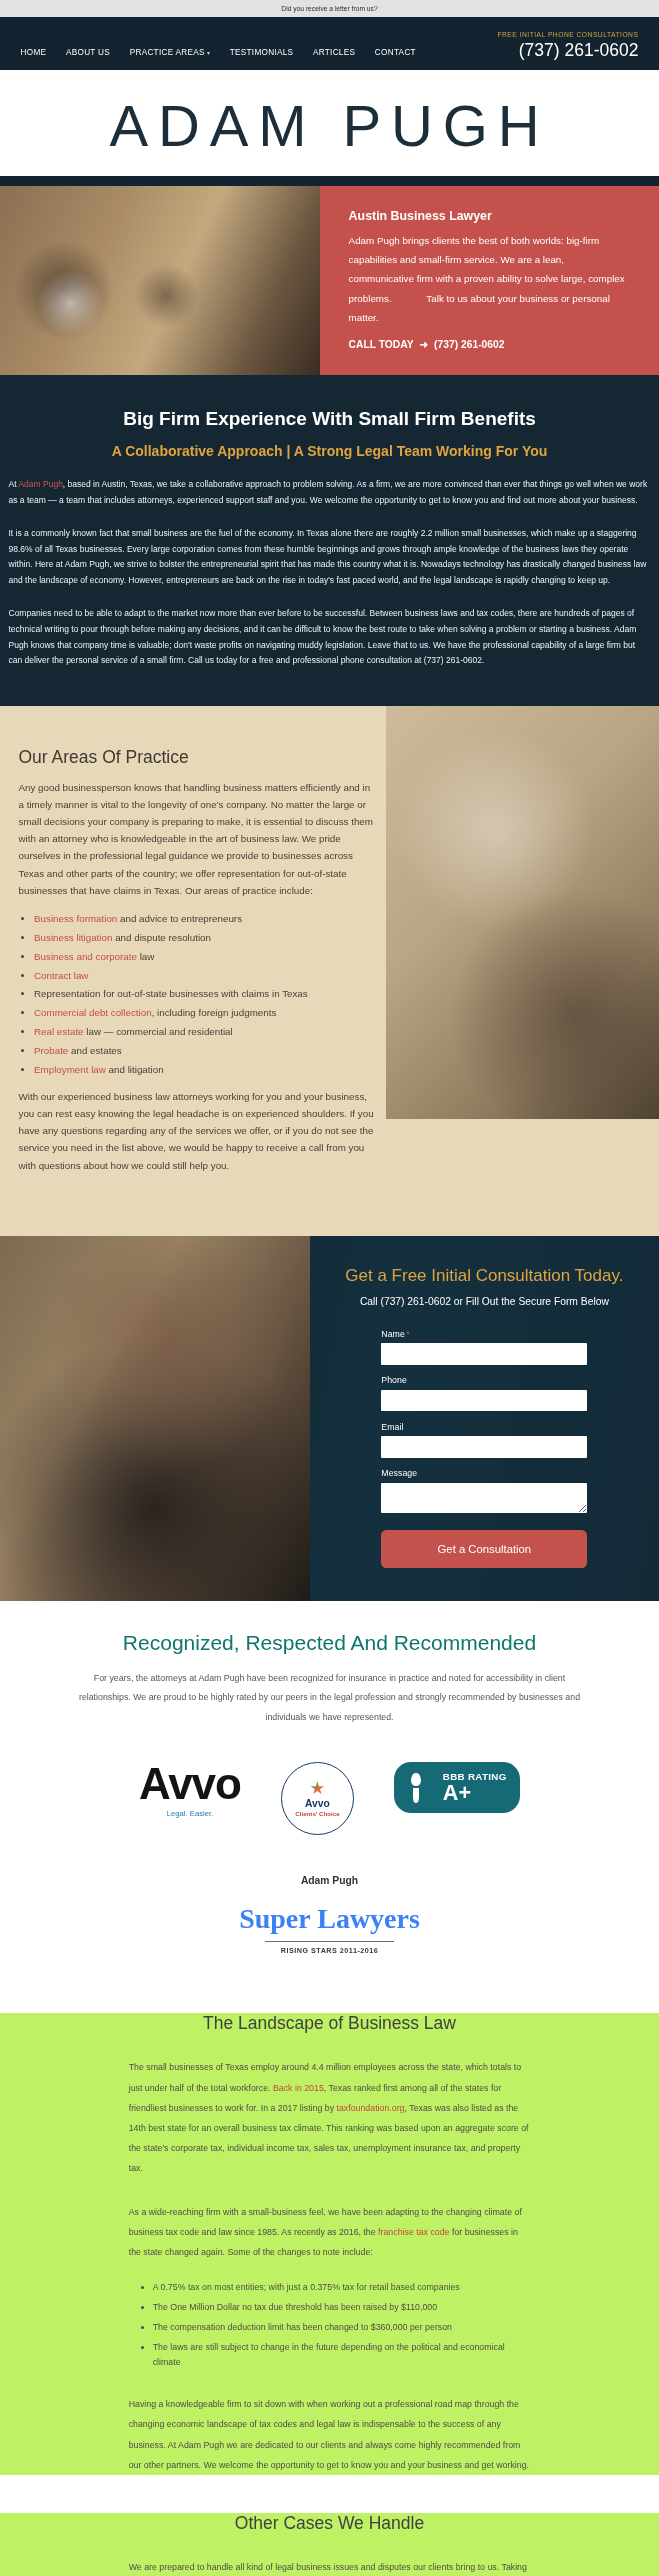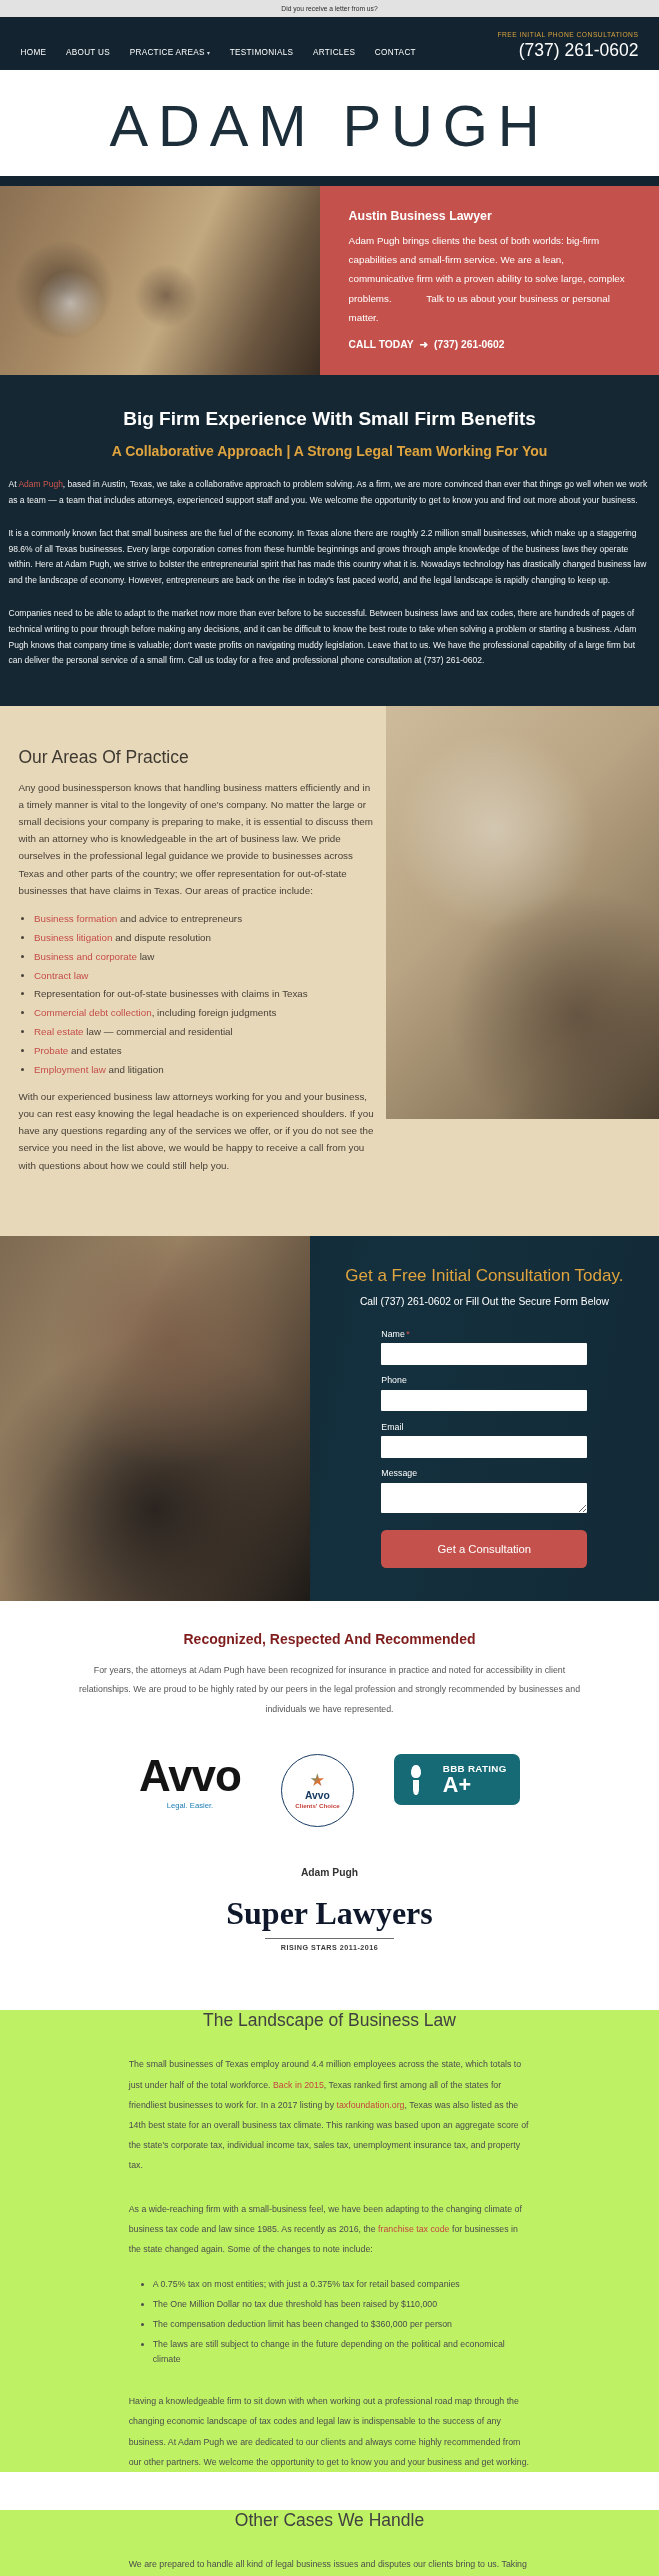--- a/index.html
+++ b/index.html
@@ -74,41 +74,41 @@
   .consult-sub { color:#ffffff; font-size:10.3px; font-weight:300; text-align:center; margin-top:10.3px; }
   .form-wrap { max-width:206px; margin:21.6px auto 0 auto; }
   .f-label { color:#ffffff; font-size:8.8px; margin:10.3px 0 4.6px 0; display:block; }
   .f-label .req { color:#d9534f; margin-left:1.5px; }
   .f-input { width:100%; height:21.6px; border:none; border-radius:1px; background:#ffffff; padding:0 5.2px; font-size:8.2px; }
   .f-area { width:100%; height:30px; border:none; border-radius:1px; background:#ffffff; padding:4.1px 5.2px; font-size:8.2px; resize:vertical; }
   .f-btn { width:100%; height:38px; margin-top:15.5px; background:#c5514c; color:#fff; border:none; border-radius:5.2px; font-size:11.3px; cursor:pointer; font-family:inherit; }
 
   
   .recognized { background:#ffffff; text-align:center; padding:30px 10.3px 20.6px 10.3px; }
-  .recognized h2 { font-size:14px; font-weight:700; color:#7f1d1d; }
+  .recognized h2 { font-size:21px; font-weight:400; color:#0f766e; }
   .recognized .lead { font-size:8.8px; color:#555; line-height:2.25; max-width:520px; margin:13.4px auto 0 auto; }
   .badges { display:flex; justify-content:center; align-items:flex-start; gap:40px; margin-top:34px; }
   .avvo-logo { text-align:center; }
   .avvo-word { font-size:44px; font-weight:800; color:#141414; letter-spacing:-1px; line-height:1; }
   .avvo-tag { font-size:7.7px; color:#1a7db5; margin-top:3.1px; }
   .choice-badge { width:73px; height:73px; border:1.5px solid #173a63; border-radius:50%; background:#fff;
     display:flex; flex-direction:column; align-items:center; justify-content:center; }
   .choice-star { font-size:17.5px; background:linear-gradient(135deg,#1ba39c,#e8712f 60%,#4656a3); -webkit-background-clip:text; background-clip:text; color:transparent; line-height:1; }
   .choice-brand { font-size:10.3px; font-weight:800; color:#173a63; margin-top:1px; }
   .choice-label { font-size:6.2px; font-weight:700; color:#c4403a; margin-top:1px; }
-  .bbb-badge { background:#156a76; border-radius:7px; padding:9.3px 13.4px; display:flex; align-items:center; gap:18px; }
+  .bbb-badge { background:#156a76; border-radius:17px; padding:9.3px 13.4px; display:flex; align-items:center; gap:18px; }
   .bbb-torch { width:17.5px; height:30px; position:relative; }
   .bbb-torch::before { content:""; position:absolute; left:4.1px; top:0; width:9.3px; height:13.4px; background:#ffffff; border-radius:50% 50% 50% 50%/60% 60% 40% 40%; }
   .bbb-torch::after { content:""; position:absolute; left:5.7px; bottom:0; width:6.2px; height:14.4px; background:#ffffff; border-radius:0 0 40% 40%; }
   .bbb-text { text-align:left; color:#fff; }
   .bbb-label { font-size:9.8px; font-weight:700; letter-spacing:0.3px; }
   .bbb-grade { font-size:21.6px; font-weight:800; line-height:1; }
   .attorney-name { font-size:10.3px; font-weight:700; color:#333; margin-top:40px; }
   .sl-wrap { margin-top:17.5px; }
-  .sl-brand { font-family:"Liberation Serif", serif; font-size:32px; font-weight:700; color:#0f172a; }
+  .sl-brand { font-family:"Liberation Serif", serif; font-size:28px; font-weight:700; color:#3b82f6; }
   .sl-rule { width:129px; height:1px; background:#6d6d6d; margin:5.2px auto 4.1px auto; }
   .sl-sub { font-size:7.2px; font-weight:700; letter-spacing:0.5px; color:#3a3a3a; }
 
   
   .article { background:#bef264; }
   .narrow { max-width:412px; margin:0 auto; padding:0 5.2px; }
   .article h2 { font-size:17.5px; font-weight:400; color:#414141; text-align:center; margin-top:38px; }
   .article p { font-size:8.8px; color:#4c4c4c; line-height:2.3; margin-top:23px; }
   .article ul { margin:17.5px 0 0 24px; }
   .article li { font-size:8.8px; color:#4c4c4c; line-height:1.8; margin-top:4.1px; }

